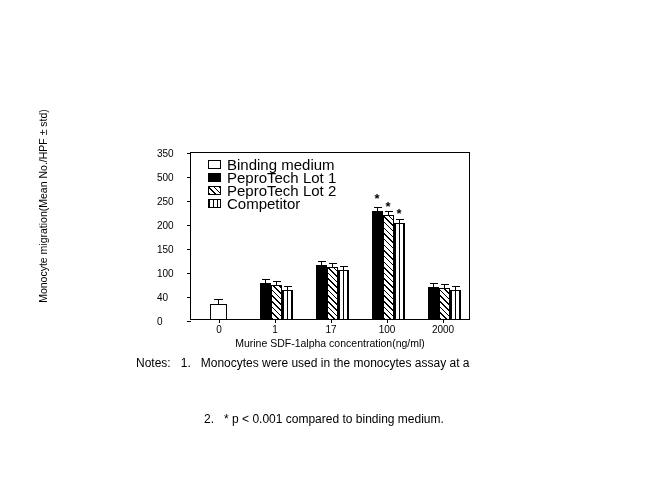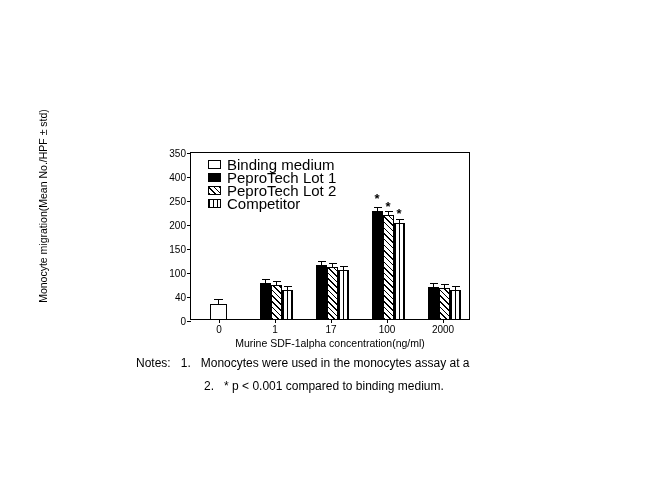--- a/index.html
+++ b/index.html
@@ -62,21 +62,21 @@
     text-align: center;
     font-size: 10.5px;
     white-space: nowrap;
   }
 
   
   .y-tick {
     position: absolute;
     right: 100%;
     width: 34px;
-    text-align: right;
+    text-align: left;
     font-size: 10px;
     transform: translateY(-50%);
     padding-right: 5px;
     box-sizing: border-box;
   }
   .y-tickmark {
     position: absolute;
     left: -4px;
     width: 4px;
     height: 1px;
@@ -191,21 +191,21 @@
   .notes {
     position: absolute;
     left: 136px;
     top: 352px;
     width: 430px;
     font-size: 12px;
     line-height: 23px;
   }
   .note-line { white-space: nowrap; }
   .note-line.indent1 { padding-left: 40px; }
-  .note-line.indent2 { padding-left: 68px; }
+  .note-line.indent2 { padding-left: 68px; margin-top: 33px; }
   .sup {
     font-size: 8px;
     vertical-align: super;
   }
 </style>
 </head>
 <body>
 
 <div id="figure">
 
@@ -222,21 +222,21 @@
     <div class="y-tickmark" style="top:48px;"></div>
     <div class="y-tickmark" style="top:24px;"></div>
     <div class="y-tickmark" style="top:0px;"></div>
 
     <div class="y-tick" style="top:168px;">0</div>
     <div class="y-tick" style="top:144px;">40</div>
     <div class="y-tick" style="top:120px;">100</div>
     <div class="y-tick" style="top:96px;">150</div>
     <div class="y-tick" style="top:72px;">200</div>
     <div class="y-tick" style="top:48px;">250</div>
-    <div class="y-tick" style="top:24px;">400</div>
+    <div class="y-tick" style="top:24px;">500</div>
     <div class="y-tick" style="top:0px;">350</div>
 
     <div class="x-tickmark" style="left:28px;"></div>
     <div class="x-tickmark" style="left:84px;"></div>
     <div class="x-tickmark" style="left:140px;"></div>
     <div class="x-tickmark" style="left:196px;"></div>
     <div class="x-tickmark" style="left:252px;"></div>
 
     <div class="x-tick" style="left:0px;">0</div>
     <div class="x-tick" style="left:56px;">1</div>

